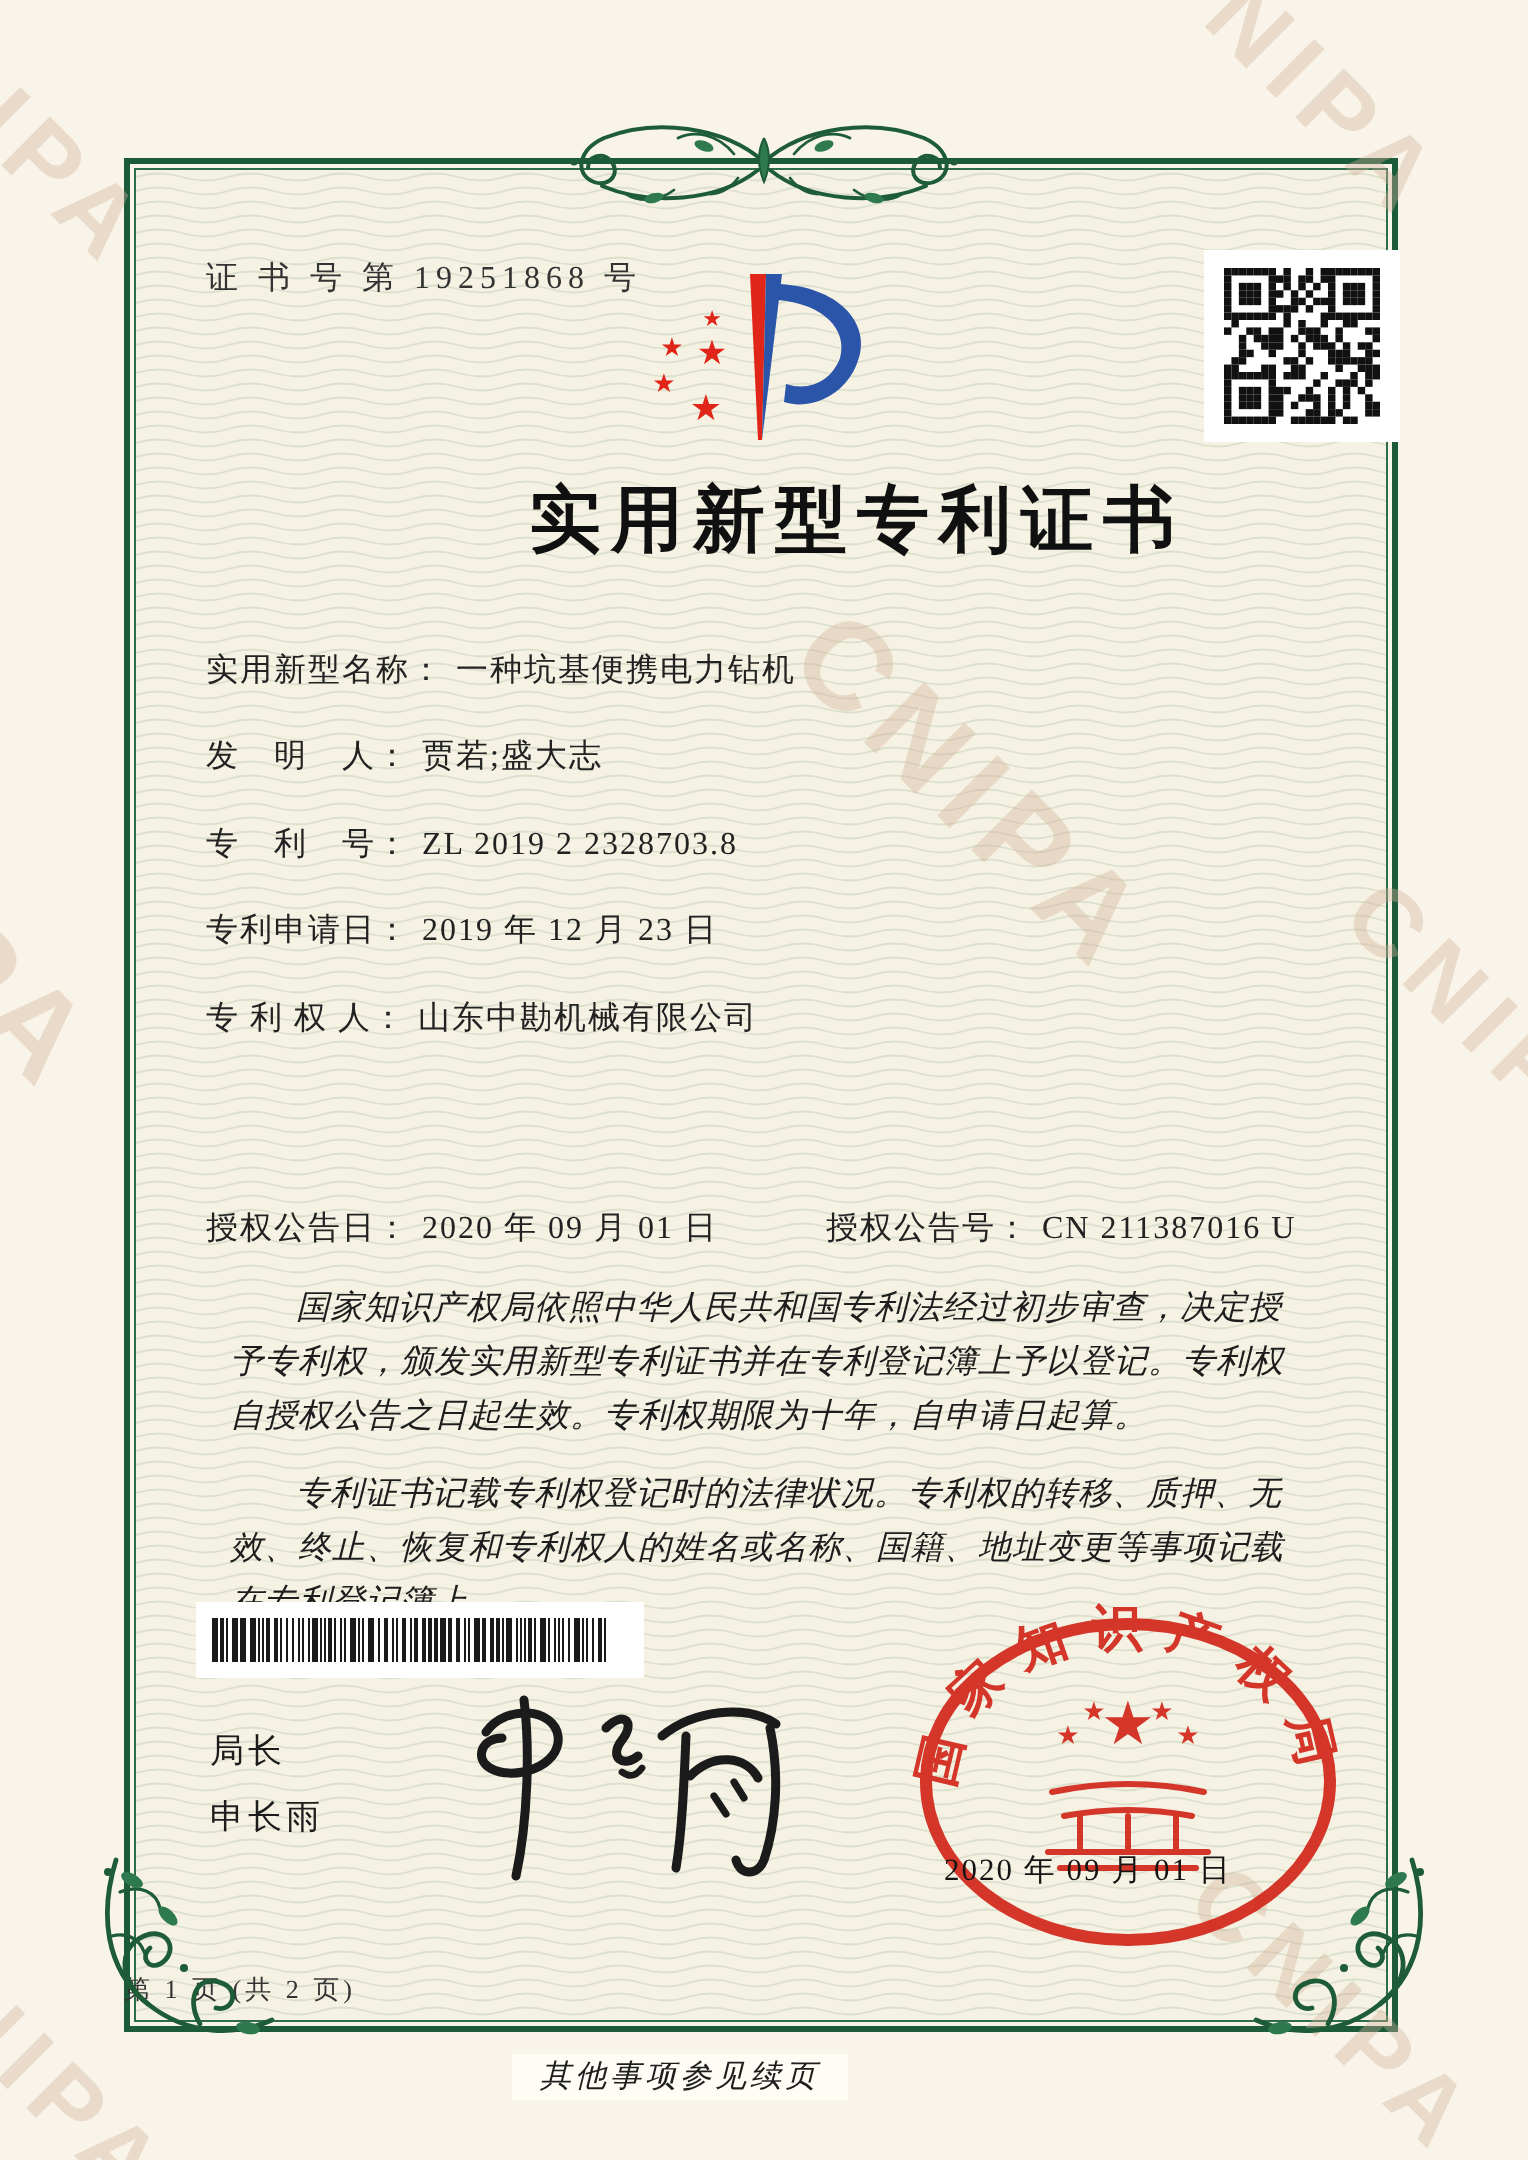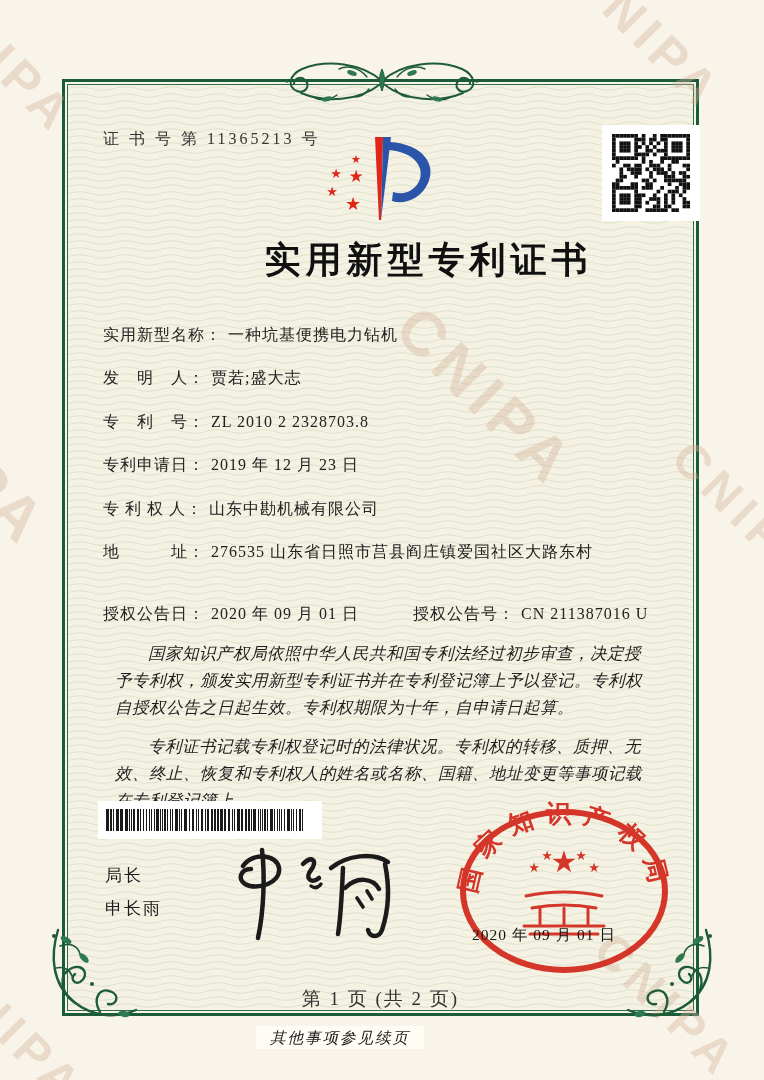--- a/index.html
+++ b/index.html
@@ -22,21 +22,21 @@
          letter-spacing:5px;color:#101010;}
   .row{left:103px;width:580px;font-size:16px;letter-spacing:1px;color:#222;white-space:nowrap;}
   .row .lbl{margin-right:6px;}
   .grant-pair{white-space:nowrap;}
   .paras{left:103px;top:628px;width:562px;font-size:16.5px;line-height:27px;
          font-style:italic;color:#1d1d1d;letter-spacing:0.5px;}
   .paras p{margin:12px;text-indent:2em;}
   .bar-box{left:98px;top:801px;width:224px;height:38px;background:#ffffff;}
   .director{left:105px;font-size:17px;font-family:"Liberation Sans","DejaVu Sans",sans-serif;color:#1c1c1c;letter-spacing:2px;}
   .seal-date{left:472px;top:925px;font-size:15.5px;color:#141414;letter-spacing:1px;z-index:6;}
-  .page-info{left:62px;top:986px;width:637px;text-align:center;font-size:19px;letter-spacing:2px;color:#333;}
+  .page-info{left:62px;top:986px;width:637px;font-size:13px;letter-spacing:2px;color:#333;}
   .footer-note{left:0;top:1028px;width:680px;text-align:center;font-size:15.5px;font-style:italic;color:#1d1d1d;}
   .footer-note span{background:#fefcf5;padding:3px 14px;letter-spacing:2px;}
   .z4{z-index:4;}.z5{z-index:5;}
   svg{display:block;}
 </style>
 </head>
 <body>
 
 <div class="page">
 
@@ -99,21 +99,21 @@
       <path d="M16,18 C26,14 34,18 36,26" stroke-width="1.6"></path>
       <path d="M12,40 C20,38 26,42 28,48" stroke-width="1.6"></path>
       <ellipse cx="22" cy="12" rx="6" ry="3" fill="#2e7a4e" stroke="none" transform="rotate(30 22 12)"></ellipse>
       <ellipse cx="40" cy="30" rx="6" ry="3" fill="#2e7a4e" stroke="none" transform="rotate(45 40 30)"></ellipse>
       <ellipse cx="80" cy="86" rx="6" ry="3" fill="#2e7a4e" stroke="none" transform="rotate(10 80 86)"></ellipse>
       <circle cx="10" cy="8" r="2" fill="#1e5c38" stroke="none"></circle>
       <circle cx="48" cy="56" r="2" fill="#1e5c38" stroke="none"></circle>
     </g>
   </svg>
 
-  <div class="content abs cert-no">证 书 号 第 11365213 号</div>
+  <div class="content abs cert-no">证 书 号 第 19251868 号</div>
 
   <svg class="content abs" style="left:320px;top:130px;" width="125" height="92" viewBox="0 0 125 92">
     <polygon points="55,7 63,7 61,90 59,90" fill="#e02519"></polygon>
     <polygon points="63,7 71,7 61,90" fill="#2b55a8"></polygon>
     <path d="M70,12 C102,14 117,34 108,53 C101,69 84,75 72,71 L73,62 C85,66 96,60 100,49 C104,35 92,22 69,20 Z" fill="#2b55a8"></path>
     <text x="36" y="33" font-size="11" fill="#e02519" text-anchor="middle">★</text>
     <text x="16" y="48" font-size="13" fill="#e02519" text-anchor="middle">★</text>
     <text x="36" y="52" font-size="17" fill="#e02519" text-anchor="middle">★</text>
     <text x="12" y="66" font-size="13" fill="#e02519" text-anchor="middle">★</text>
     <text x="33" y="80" font-size="18" fill="#e02519" text-anchor="middle">★</text>
@@ -365,30 +365,27 @@
 
   <div class="content abs title">实用新型专利证书</div>
 
   <div class="content abs row" style="top:325px;">
     <span class="lbl">实用新型名称：</span><span>一种坑基便携电力钻机</span>
   </div>
   <div class="content abs row" style="top:368px;">
     <span class="lbl">发　明　人：</span><span>贾若;盛大志</span>
   </div>
   <div class="content abs row" style="top:412px;">
-    <span class="lbl">专　利　号：</span><span>ZL 2010 2 2328703.8</span>
+    <span class="lbl">专　利　号：</span><span>ZL 2019 2 2328703.8</span>
   </div>
   <div class="content abs row" style="top:455px;">
     <span class="lbl">专利申请日：</span><span>2019 年 12 月 23 日</span>
   </div>
   <div class="content abs row" style="top:499px;">
     <span class="lbl">专 利 权 人：</span><span>山东中勘机械有限公司</span>
-  </div>
-  <div class="content abs row" style="top:542px;">
-    <span class="lbl">地　　　址：</span><span>276535 山东省日照市莒县阎庄镇爱国社区大路东村</span>
   </div>
 
   <div class="content abs row" style="top:604px;">
     <span class="grant-pair">
       <span class="lbl">授权公告日：</span><span>2020 年 09 月 01 日</span>
     </span>
     <span class="grant-pair abs" style="left:310px;top:0;">
       <span class="lbl">授权公告号：</span><span>CN 211387016 U</span>
     </span>
   </div>

